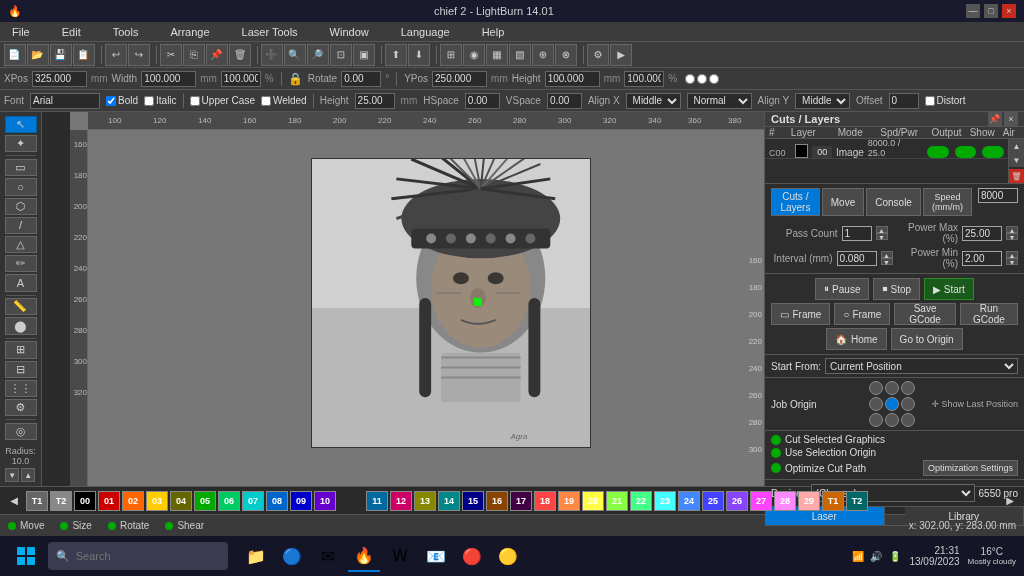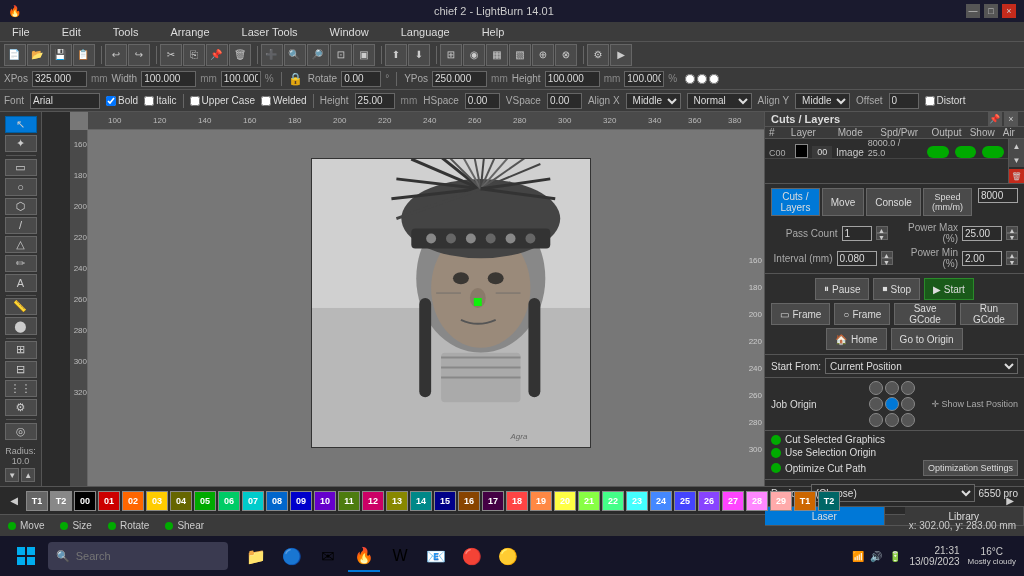--- a/index.html
+++ b/index.html
@@ -898,21 +898,21 @@
       <div class="layer-chip" style="background: rgb(204, 0, 0);">01</div>
       <div class="layer-chip" style="background: rgb(255, 102, 0);">02</div>
       <div class="layer-chip" style="background: rgb(255, 204, 0);">03</div>
       <div class="layer-chip" style="background: rgb(102, 102, 0);">04</div>
       <div class="layer-chip" style="background: rgb(0, 170, 0);">05</div>
       <div class="layer-chip" style="background: rgb(0, 204, 102);">06</div>
       <div class="layer-chip" style="background: rgb(0, 204, 204);">07</div>
       <div class="layer-chip" style="background: rgb(0, 102, 204);">08</div>
       <div class="layer-chip" style="background: rgb(0, 0, 204);">09</div>
       <div class="layer-chip" style="background: rgb(102, 0, 204);">10</div>
-      <div class="layer-chip" style="background: #4d7c0f;">11</div>
+      <div class="layer-chip" style="background: #0369a1; margin-left: 28px;">11</div>
       <div class="layer-chip" style="background: rgb(204, 0, 102);">12</div>
       <div class="layer-chip" style="background: rgb(136, 136, 0);">13</div>
       <div class="layer-chip" style="background: rgb(0, 136, 136);">14</div>
       <div class="layer-chip" style="background: rgb(0, 0, 136);">15</div>
       <div class="layer-chip" style="background: rgb(136, 68, 0);">16</div>
       <div class="layer-chip" style="background: rgb(68, 0, 68);">17</div>
       <div class="layer-chip" style="background: rgb(255, 68, 68);">18</div>
       <div class="layer-chip" style="background: rgb(255, 136, 68);">19</div>
       <div class="layer-chip" style="background: rgb(255, 255, 68);">20</div>
       <div class="layer-chip" style="background: rgb(136, 255, 68);">21</div>

